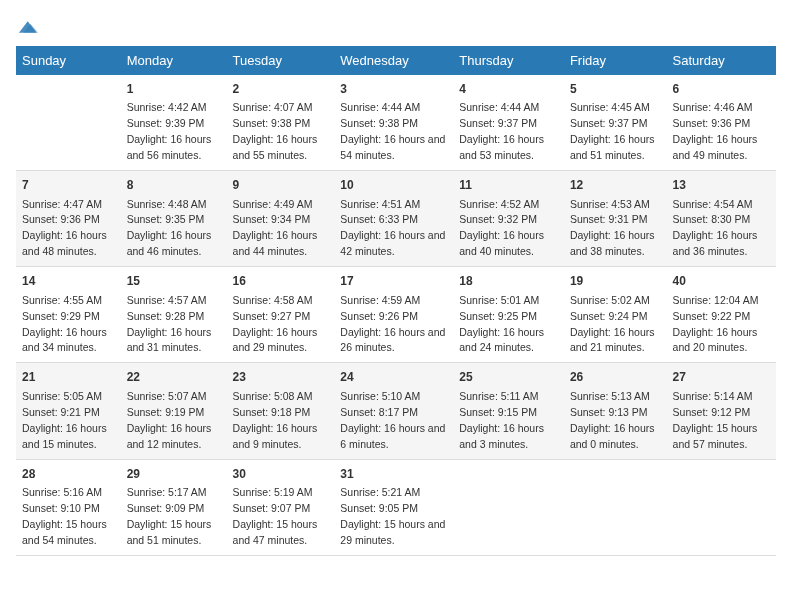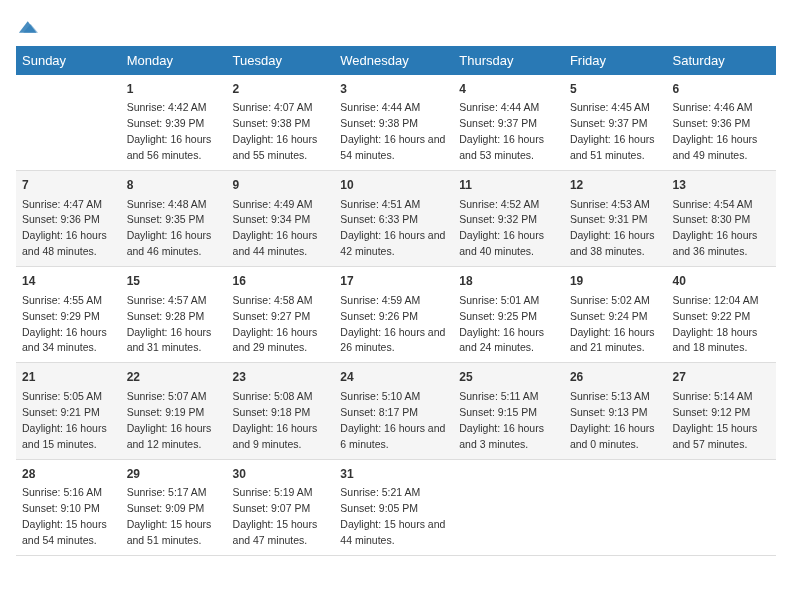--- a/index.html
+++ b/index.html
@@ -143,34 +143,34 @@
         <td><span class="day-num">12</span><span class="day-info">Sunrise: 4:53 AM</span><br><span class="day-info">Sunset: 9:31 PM</span><br><span class="day-info">Daylight: 16 hours and 38 minutes.</span></td>
         <td><span class="day-num">13</span><span class="day-info">Sunrise: 4:54 AM</span><br><span class="day-info">Sunset: 8:30 PM</span><br><span class="day-info">Daylight: 16 hours and 36 minutes.</span></td>
       </tr>
       <tr>
         <td><span class="day-num">14</span><span class="day-info">Sunrise: 4:55 AM</span><br><span class="day-info">Sunset: 9:29 PM</span><br><span class="day-info">Daylight: 16 hours and 34 minutes.</span></td>
         <td><span class="day-num">15</span><span class="day-info">Sunrise: 4:57 AM</span><br><span class="day-info">Sunset: 9:28 PM</span><br><span class="day-info">Daylight: 16 hours and 31 minutes.</span></td>
         <td><span class="day-num">16</span><span class="day-info">Sunrise: 4:58 AM</span><br><span class="day-info">Sunset: 9:27 PM</span><br><span class="day-info">Daylight: 16 hours and 29 minutes.</span></td>
         <td><span class="day-num">17</span><span class="day-info">Sunrise: 4:59 AM</span><br><span class="day-info">Sunset: 9:26 PM</span><br><span class="day-info">Daylight: 16 hours and 26 minutes.</span></td>
         <td><span class="day-num">18</span><span class="day-info">Sunrise: 5:01 AM</span><br><span class="day-info">Sunset: 9:25 PM</span><br><span class="day-info">Daylight: 16 hours and 24 minutes.</span></td>
         <td><span class="day-num">19</span><span class="day-info">Sunrise: 5:02 AM</span><br><span class="day-info">Sunset: 9:24 PM</span><br><span class="day-info">Daylight: 16 hours and 21 minutes.</span></td>
-        <td><span class="day-num">40</span><span class="day-info">Sunrise: 12:04 AM</span><br><span class="day-info">Sunset: 9:22 PM</span><br><span class="day-info">Daylight: 18 hours and 18 minutes.</span></td>
+        <td><span class="day-num">40</span><span class="day-info">Sunrise: 12:04 AM</span><br><span class="day-info">Sunset: 9:22 PM</span><br><span class="day-info">Daylight: 16 hours and 20 minutes.</span></td>
       </tr>
       <tr>
         <td><span class="day-num">21</span><span class="day-info">Sunrise: 5:05 AM</span><br><span class="day-info">Sunset: 9:21 PM</span><br><span class="day-info">Daylight: 16 hours and 15 minutes.</span></td>
         <td><span class="day-num">22</span><span class="day-info">Sunrise: 5:07 AM</span><br><span class="day-info">Sunset: 9:19 PM</span><br><span class="day-info">Daylight: 16 hours and 12 minutes.</span></td>
         <td><span class="day-num">23</span><span class="day-info">Sunrise: 5:08 AM</span><br><span class="day-info">Sunset: 9:18 PM</span><br><span class="day-info">Daylight: 16 hours and 9 minutes.</span></td>
         <td><span class="day-num">24</span><span class="day-info">Sunrise: 5:10 AM</span><br><span class="day-info">Sunset: 8:17 PM</span><br><span class="day-info">Daylight: 16 hours and 6 minutes.</span></td>
         <td><span class="day-num">25</span><span class="day-info">Sunrise: 5:11 AM</span><br><span class="day-info">Sunset: 9:15 PM</span><br><span class="day-info">Daylight: 16 hours and 3 minutes.</span></td>
         <td><span class="day-num">26</span><span class="day-info">Sunrise: 5:13 AM</span><br><span class="day-info">Sunset: 9:13 PM</span><br><span class="day-info">Daylight: 16 hours and 0 minutes.</span></td>
         <td><span class="day-num">27</span><span class="day-info">Sunrise: 5:14 AM</span><br><span class="day-info">Sunset: 9:12 PM</span><br><span class="day-info">Daylight: 15 hours and 57 minutes.</span></td>
       </tr>
       <tr>
         <td><span class="day-num">28</span><span class="day-info">Sunrise: 5:16 AM</span><br><span class="day-info">Sunset: 9:10 PM</span><br><span class="day-info">Daylight: 15 hours and 54 minutes.</span></td>
         <td><span class="day-num">29</span><span class="day-info">Sunrise: 5:17 AM</span><br><span class="day-info">Sunset: 9:09 PM</span><br><span class="day-info">Daylight: 15 hours and 51 minutes.</span></td>
         <td><span class="day-num">30</span><span class="day-info">Sunrise: 5:19 AM</span><br><span class="day-info">Sunset: 9:07 PM</span><br><span class="day-info">Daylight: 15 hours and 47 minutes.</span></td>
-        <td><span class="day-num">31</span><span class="day-info">Sunrise: 5:21 AM</span><br><span class="day-info">Sunset: 9:05 PM</span><br><span class="day-info">Daylight: 15 hours and 44 minutes.</span></td>
+        <td><span class="day-num">31</span><span class="day-info">Sunrise: 5:21 AM</span><br><span class="day-info">Sunset: 9:05 PM</span><br><span class="day-info">Daylight: 15 hours and 29 minutes.</span></td>
         <td></td>
         <td></td>
         <td></td>
       </tr>
     </tbody>
 </table>
 
 </body></html>

